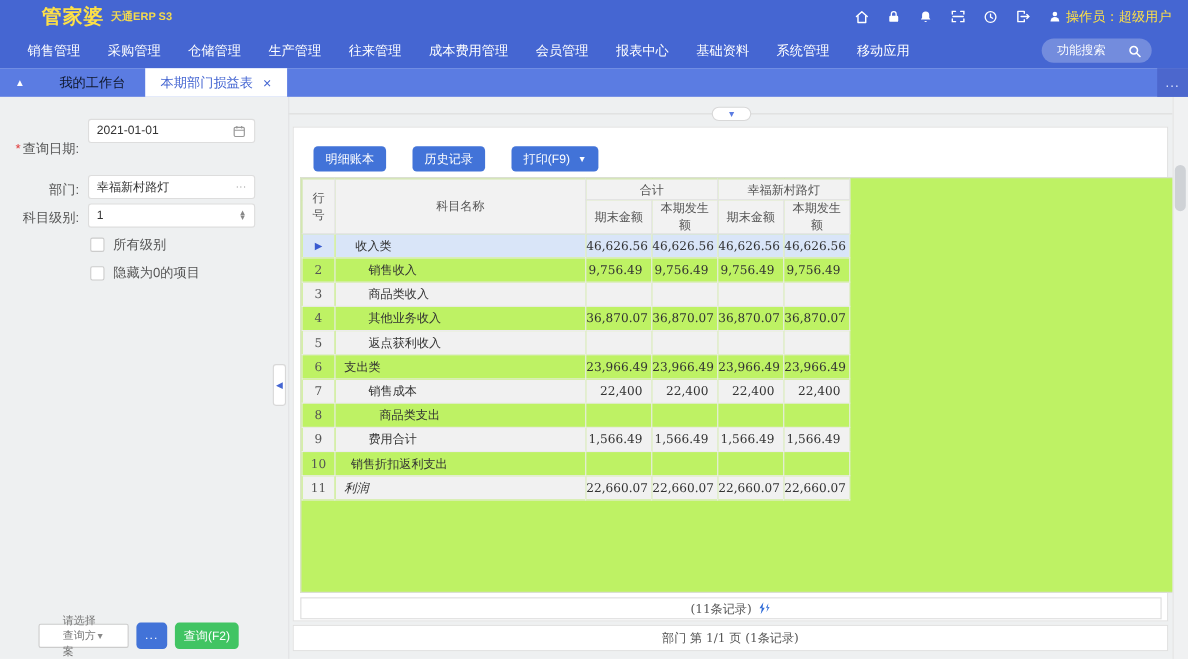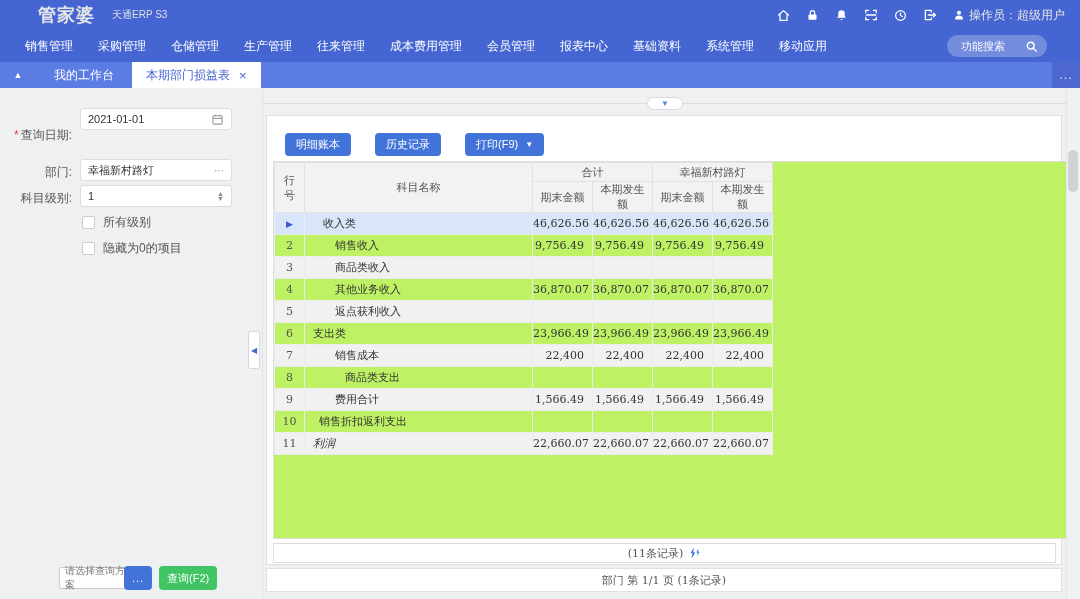--- a/index.html
+++ b/index.html
@@ -1,37 +1,37 @@
 <!DOCTYPE html>
 <html><head>
 <meta charset="utf-8">
 <style>
   * { margin:0; padding:0; box-sizing:border-box; }
   html,body { width:1080px; height:599px; overflow:hidden; }
   body { position:relative; background:#eef0f1; font-family:"Liberation Sans","DejaVu Sans",sans-serif; }
 
   
-  .topbar { position:absolute; left:0; top:0; width:1080px; height:30px; background:#4566d2; display:flex; align-items:center; color:#e5e5e5; z-index:5; }
+  .topbar { position:absolute; left:0; top:0; width:1080px; height:30px; background:#4566d2; display:flex; align-items:center; color:#fde047; z-index:5; }
   .logo { margin-left:38px; font-size:18px; font-weight:bold; letter-spacing:1px; }
-  .logo-sub { font-size:10px; margin-left:17px; opacity:.95; }
+  .logo-sub { font-size:10px; margin-left:6px; opacity:.95;font-weight:bold; }
   .topbar-right { position:absolute; right:15px; top:0; height:30px; display:flex; align-items:center; gap:16px; }
   .tb-icon { display:flex; align-items:center; cursor:pointer; }
   .operator { font-size:12px; display:flex; align-items:center; gap:4px; }
 
   
   .navbar { position:absolute; left:0; top:30px; width:1080px; height:32px; background:#4566d2; display:flex; align-items:center; z-index:5; }
   .nav-item { color:#fff; font-size:12px; margin-left:25px; cursor:pointer; white-space:nowrap; }
   .nav-search { position:absolute; right:33px; top:5px; width:100px; height:22px; border-radius:11px; background:rgba(255,255,255,.25); display:flex; align-items:center; padding:0 9px 0 14px; }
   .nav-search input { flex:1; width:60px; background:transparent; border:none; outline:none; color:#fff; font-size:11px; font-family:inherit; }
   .nav-search input::placeholder { color:rgba(255,255,255,.95); }
 
   
   .tabbar { position:absolute; left:0; top:62px; width:1080px; height:26px; background:#5b7ce2; display:flex; align-items:stretch; z-index:5; }
   .tab-chevron { width:36px; display:flex; align-items:center; justify-content:center; color:#fff; font-size:9px; cursor:pointer; }
-  .tab { display:flex; align-items:center; padding:0 18px; color:#ffffff; font-size:12px; cursor:pointer; white-space:nowrap; }
+  .tab { display:flex; align-items:center; padding:0 18px; color:#0f172a; font-size:12px; cursor:pointer; white-space:nowrap; }
   .tab.active { background:#fff; color:#4566d2; gap:9px; padding:0 14px; }
   .tab-close { font-size:13px; line-height:1; cursor:pointer; }
   .tab-overflow { position:absolute; right:0; top:0; width:28px; height:26px; background:#4c67cd; color:#dce4ff; display:flex; align-items:center; justify-content:center; font-size:12px; letter-spacing:1px; cursor:pointer; }
 
   
   .hdivider { position:absolute; left:262px; top:103px; width:804px; height:1px; background:#dcdcdc; }
   .vdivider { position:absolute; left:262px; top:88px; width:1px; height:511px; background:#e2e3e4; }
 
   .collapse-top { position:absolute; left:647px; top:97px; width:36px; height:13px; background:#fff; border:1px solid #d8d8d8; border-radius:7px; display:flex; align-items:center; justify-content:center; color:#5b7ce2; font-size:8px; line-height:1; cursor:pointer; z-index:6; }
   .collapse-left { position:absolute; left:248px; top:331px; width:12px; height:38px; background:#fff; border:1px solid #d8d8d8; border-radius:3px; display:flex; align-items:center; justify-content:center; color:#4566d2; font-size:8px; cursor:pointer; z-index:6; }
@@ -40,21 +40,21 @@
   .left-panel { position:absolute; left:0; top:88px; width:258px; height:511px; }
   .f-label { position:absolute; left:0; width:72px; text-align:right; font-size:12px; color:#555; white-space:nowrap; }
   .req-star { color:#e03c3c; margin-right:2px; font-size:12px; }
   .fld { position:absolute; left:80px; width:152px; height:22px; background:#fff; border:1px solid #ddd; border-radius:3px; font-size:11px; color:#333; display:flex; align-items:center; padding:0 7px; cursor:text; }
   .fld .grow { flex:1; }
   .fld-suffix { color:#999; font-size:10px; display:flex; align-items:center; }
   .spinner { display:flex; flex-direction:column; line-height:5px; color:#888; font-size:7px; cursor:pointer; }
   .cb-row { position:absolute; left:82px; display:flex; align-items:center; gap:8px; font-size:12px; color:#555; cursor:pointer; }
   .cb-box { width:13px; height:13px; border:1px solid #ccc; border-radius:2px; background:#fff; }
 
-  .scheme-select { position:absolute; left:35px; top:479px; width:82px; height:22px; background:#fff; border:1px solid #ccc; border-radius:2px; display:flex; align-items:center; justify-content:space-between; padding:0 5px; font-size:10px; color:#777; cursor:pointer;margin-left:24px; }
+  .scheme-select { position:absolute; left:35px; top:479px; width:82px; height:22px; background:#fff; border:1px solid #ccc; border-radius:2px; display:flex; align-items:center; justify-content:space-between; padding:0 21px; font-size:10px; color:#777; cursor:pointer; }
   .scheme-caret { color:#888; font-size:8px; }
   .more-btn { position:absolute; left:124px; top:478px; width:28px; height:24px; background:#4273d8; border:none; border-radius:4px; color:#fff; font-size:11px; letter-spacing:1px; cursor:pointer; }
   .query-btn { position:absolute; left:159px; top:478px; height:24px; padding:0 8px; background:#41c463; border:none; border-radius:4px; color:#fff; font-size:11px; cursor:pointer; font-family:inherit; }
 
   
   .card { position:absolute; left:266px; top:115px; width:796px; height:450px; background:#fff; border:1px solid #e0e0e0; }
   .toolbar { position:absolute; left:18px; top:17px; display:flex; gap:24px; }
   .btn-blue { height:23px; padding:0 11px; background:#4273d8; border:none; border-radius:4px; color:#fff; font-size:11px; display:flex; align-items:center; gap:7px; cursor:pointer; font-family:inherit; }
   .btn-caret { font-size:8px; }
 

